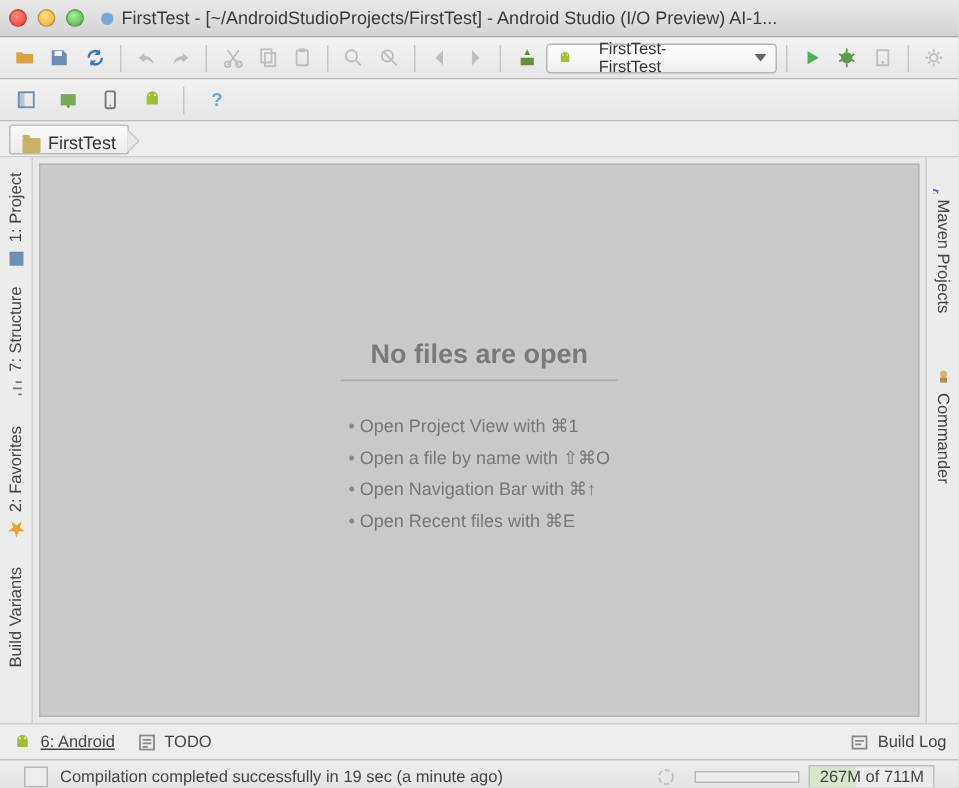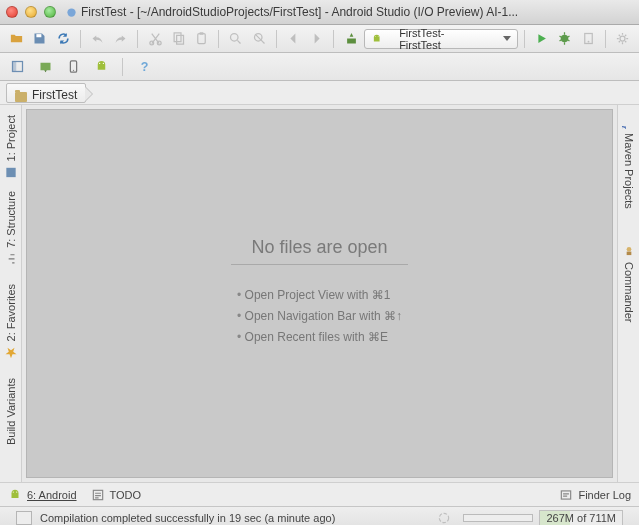--- a/index.html
+++ b/index.html
@@ -32,21 +32,21 @@
 .folder-icon::before { content:""; position:absolute; top:-2px; left:0; width:5px; height:2px; background:#cbb06a; border-radius:1px 1px 0 0; }
 
 .body-row { display: flex; height: calc(525px - 22px - 28px - 28px - 24px - 24px - 22px); }
 .gutter { width: 22px; background: #ececec; border-right: 1px solid #cfcfcf; display: flex; flex-direction: column; align-items: center; padding-top: 4px; }
 .gutter.right { border-right: none; border-left: 1px solid #cfcfcf; }
 .vtab { writing-mode: vertical-rl; transform: rotate(180deg); font-size: 11px; color: #444; padding: 6px 2px; display: flex; align-items: center; gap: 4px; cursor: default; }
 .gutter.right .vtab { transform: none; }
 .vicon { width: 14px; height: 14px; display: inline-flex; align-items: center; justify-content: center; }
 
 .editor { flex: 1; background: #c9c9c9; border: 1px solid #b5b5b5; margin: 4px; display: flex; flex-direction: column; align-items: center; justify-content: center; color: #6c6c6c; }
-.editor h2 { font-size: 18px; font-weight: 400; color: #7a7a7a; margin-bottom: 16px; border-bottom: 1px solid #a9a9a9; padding: 0 20px 6px; }
+.editor h2 { font-size: 18px; font-weight: 700; color: #7a7a7a; margin-bottom: 16px; border-bottom: 1px solid #a9a9a9; padding: 0 20px 6px; }
 .hints { list-style: none; font-size: 12px; color: #777; }
 .hints li { margin: 7px 12px; }
 .hints li::before { content: "• "; color: #888; }
 
 .bottombar { height: 24px; background: #ededed; border-top: 1px solid #cfcfcf; display: flex; padding: 0 8px; font-size: 11px; color: #444; gap: 14px; }
 .bottombar .spacer { flex: 1; }
 .android-mini { display: inline-block; }
 
 .status { height: 22px; background: linear-gradient(#eee,#e2e2e2); border-top: 1px solid #c6c6c6; display: flex; align-items: center; padding: 0 16px; font-size: 11px; color: #444; }
 .status .box { width: 16px; height: 14px; border: 1px solid #b5b5b5; background: #ededed; margin-right: 8px; }
@@ -261,20 +261,21 @@
     <div class="vtab">
       <span>Build Variants</span>
     </div>
     <div style="flex:1"></div>
   </div>
 
   <div class="editor">
     <h2>No files are open</h2>
     <ul class="hints">
       <li>Open Project View with ⌘1</li>
+      <li>Open a file by name with ⇧⌘O</li>
       <li>Open Navigation Bar with ⌘↑</li>
       <li>Open Recent files with ⌘E</li>
     </ul>
   </div>
 
   <div class="gutter right">
     <div class="vtab">
       <span class="vicon">
           <svg viewBox="0 0 24 24">
             <text x="3" y="18" font-size="16" font-style="italic" font-weight="bold" fill="#4b6fb3">m</text>
@@ -311,21 +312,21 @@
         <path stroke="#888" stroke-width="2" d="M7 9h10M7 13h10M7 17h6"></path>
       </svg>
     <span>TODO</span>
   </div>
   <div class="spacer"></div>
   <div class="btab">
     <svg width="14" height="14" viewBox="0 0 24 24">
         <rect x="4" y="5" width="16" height="14" fill="none" stroke="#888" stroke-width="2"></rect>
         <path stroke="#888" stroke-width="2" d="M7 10h10M7 14h7"></path>
       </svg>
-    <span>Finder Log</span>
+    <span>Build Log</span>
   </div>
 </div>
 
 <div class="status">
   <div class="box"></div>
   <span>Compilation completed successfully in 19 sec (a minute ago)</span>
   <div class="spacer"></div>
   <svg class="spin" viewBox="0 0 24 24">
       <circle cx="12" cy="12" r="8" fill="none" stroke="#999" stroke-width="2" stroke-dasharray="6 3"></circle>
     </svg>

